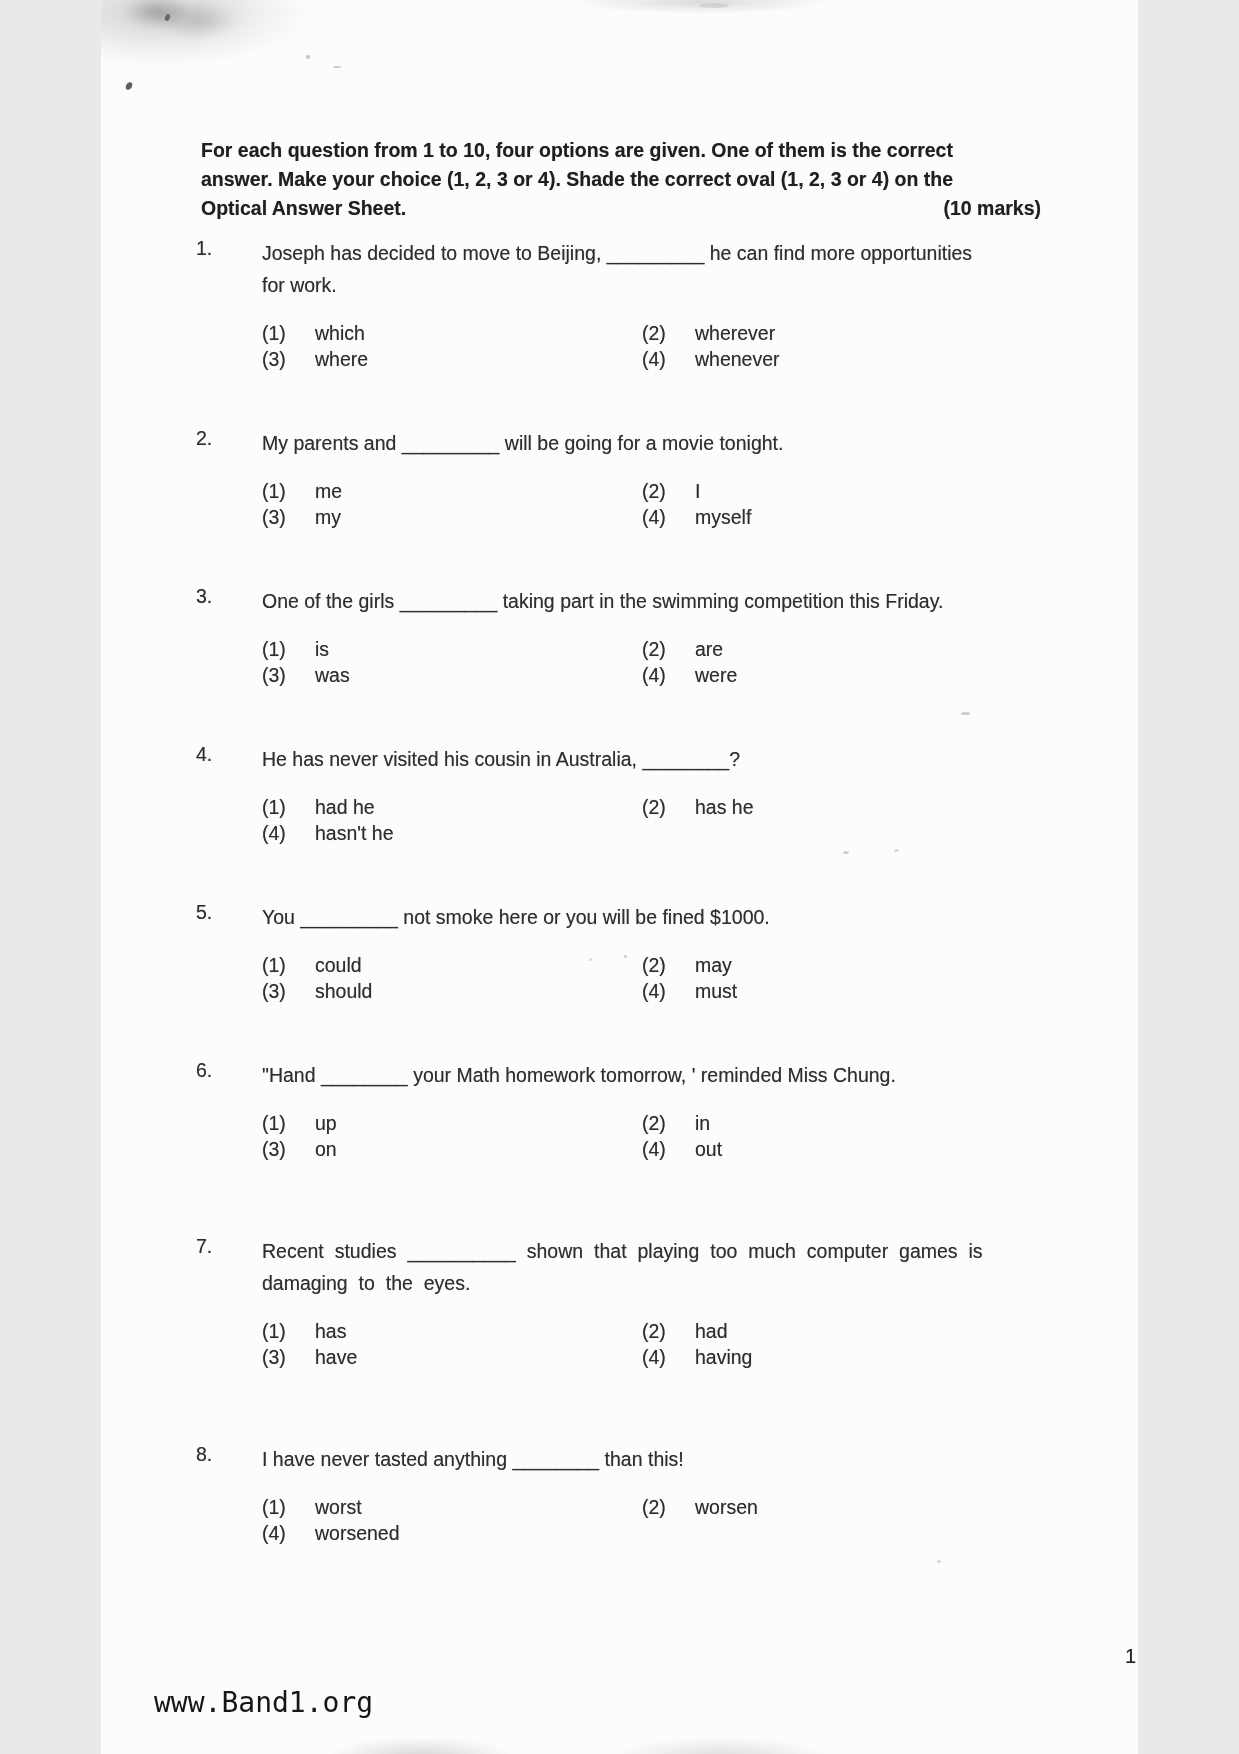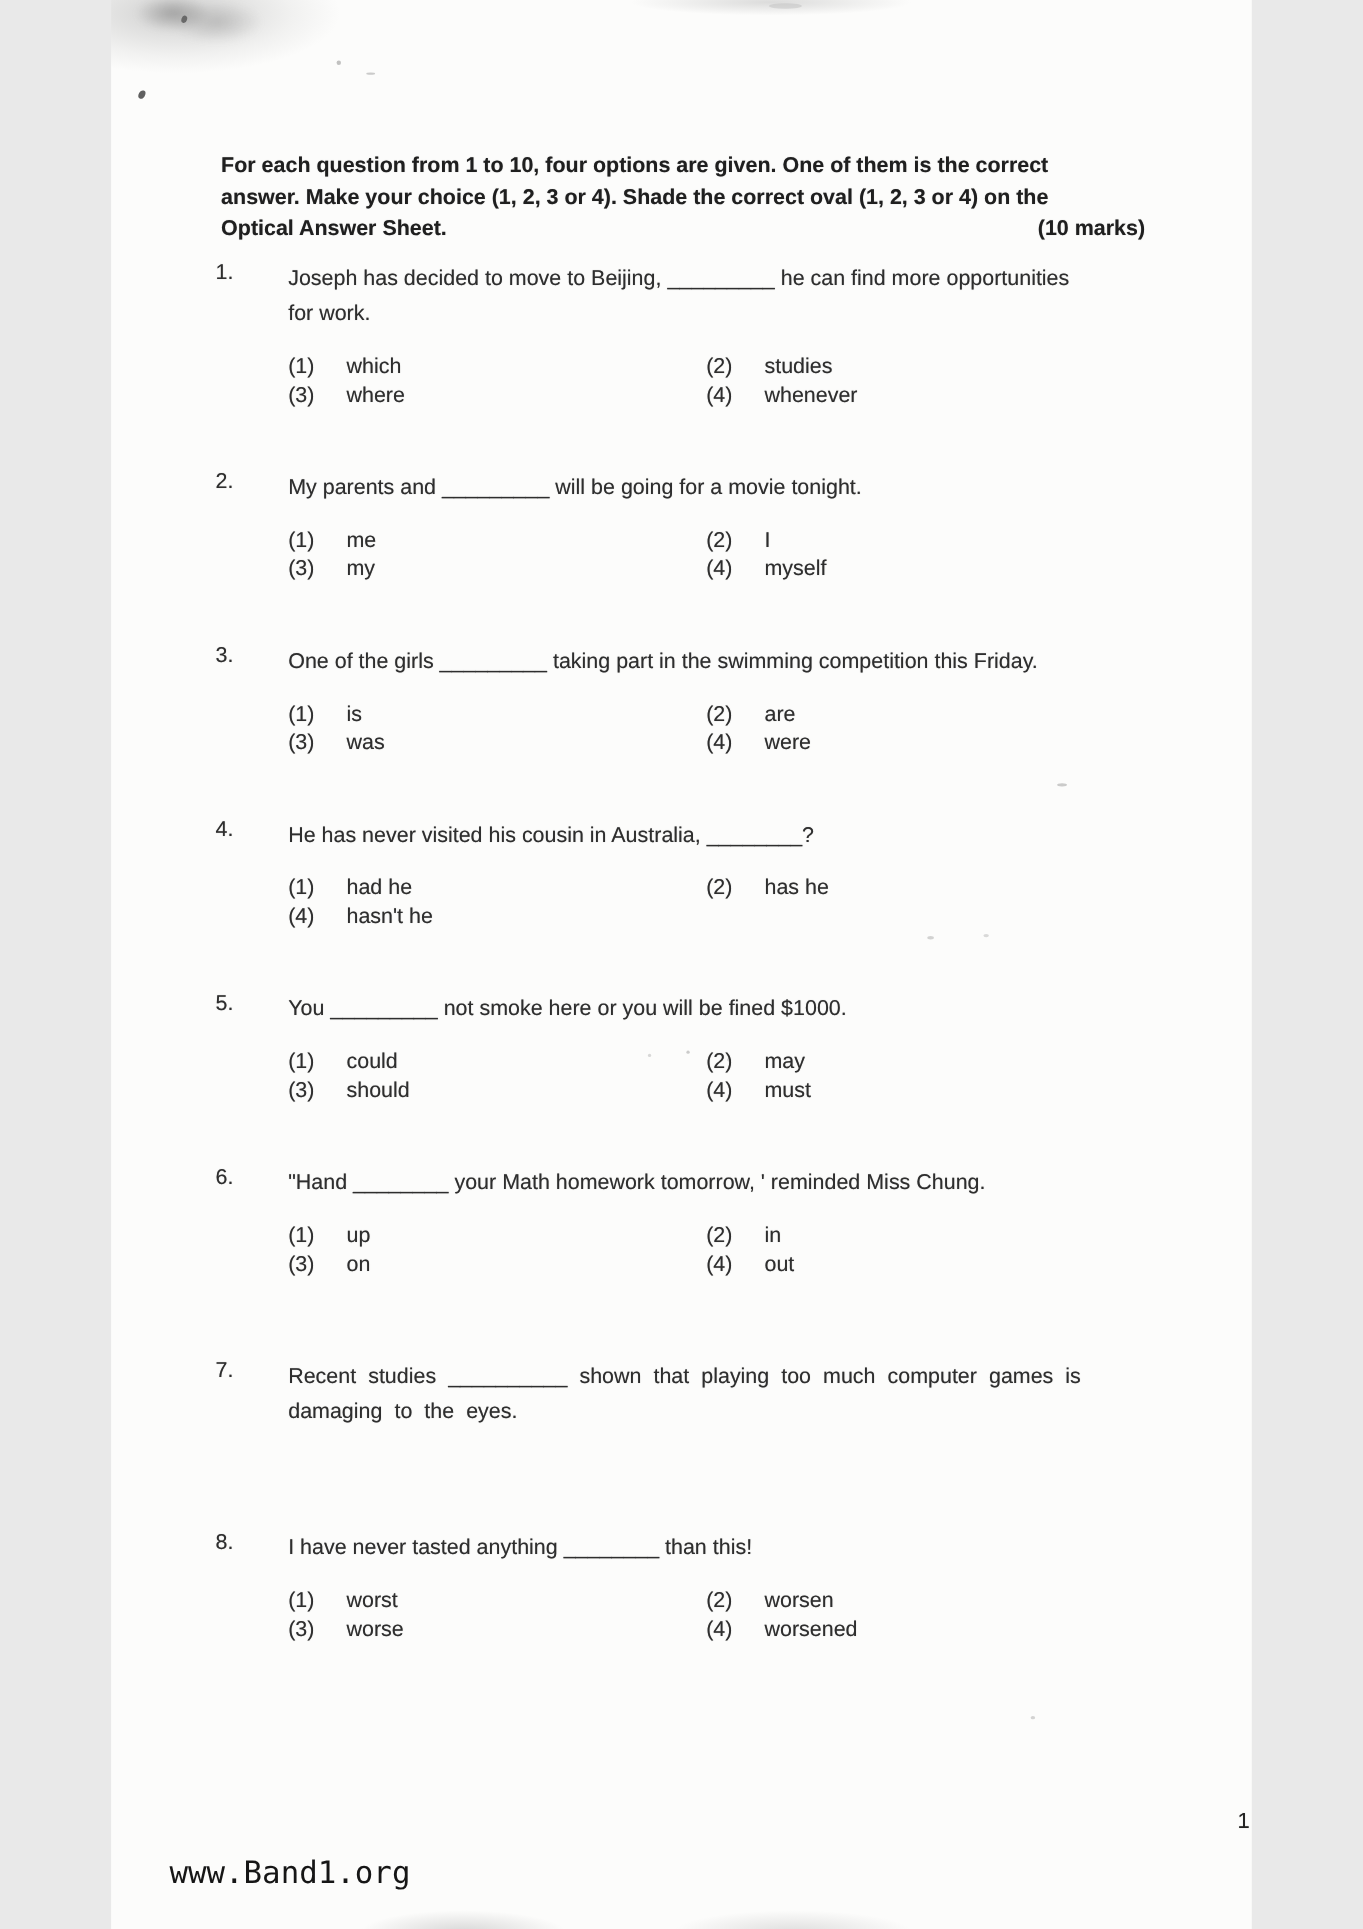--- a/index.html
+++ b/index.html
@@ -99,21 +99,21 @@
   <section class="question">
     <div class="q-num">1.</div>
     <div class="q-body">
       <p class="q-text">Joseph has decided to move to Beijing, _________ he can find more opportunities
 for work.</p>
       <div class="options">
         <div class="option">
           <span class="opt-label">(1)</span><span class="opt-text">which</span>
         </div>
         <div class="option">
-          <span class="opt-label">(2)</span><span class="opt-text">studies</span>
+          <span class="opt-label">(2)</span><span class="opt-text">wherever</span>
         </div>
         <div class="option">
           <span class="opt-label">(3)</span><span class="opt-text">where</span>
         </div>
         <div class="option">
           <span class="opt-label">(4)</span><span class="opt-text">whenever</span>
         </div>
       </div>
     </div>
   </section>
@@ -218,36 +218,47 @@
         </div>
       </div>
     </div>
   </section>
 
   <section class="question">
     <div class="q-num">7.</div>
     <div class="q-body">
       <p class="q-text">Recent studies __________ shown that playing too much computer games is
 damaging to the eyes.</p>
+      <div class="options">
+        <div class="option">
+          <span class="opt-label">(1)</span><span class="opt-text">has</span>
+        </div>
+        <div class="option">
+          <span class="opt-label">(2)</span><span class="opt-text">had</span>
+        </div>
+        <div class="option">
+          <span class="opt-label">(3)</span><span class="opt-text">have</span>
+        </div>
+        <div class="option">
+          <span class="opt-label">(4)</span><span class="opt-text">having</span>
+        </div>
+      </div>
     </div>
   </section>
 
   <section class="question">
     <div class="q-num">8.</div>
     <div class="q-body">
       <p class="q-text">I have never tasted anything ________ than this!</p>
       <div class="options">
         <div class="option">
           <span class="opt-label">(1)</span><span class="opt-text">worst</span>
         </div>
         <div class="option">
           <span class="opt-label">(2)</span><span class="opt-text">worsen</span>
-        </div>
-        <div class="option">
-          <span class="opt-label">(3)</span><span class="opt-text">worse</span>
         </div>
         <div class="option">
           <span class="opt-label">(4)</span><span class="opt-text">worsened</span>
         </div>
       </div>
     </div>
   </section>
 </main>
 
   <div class="page-number ink">1</div>

